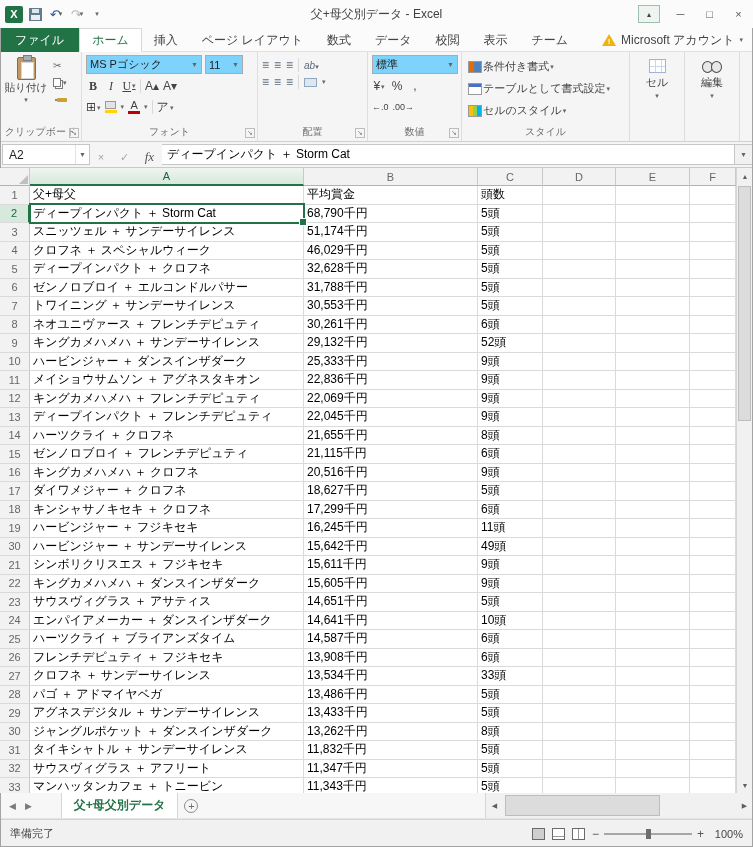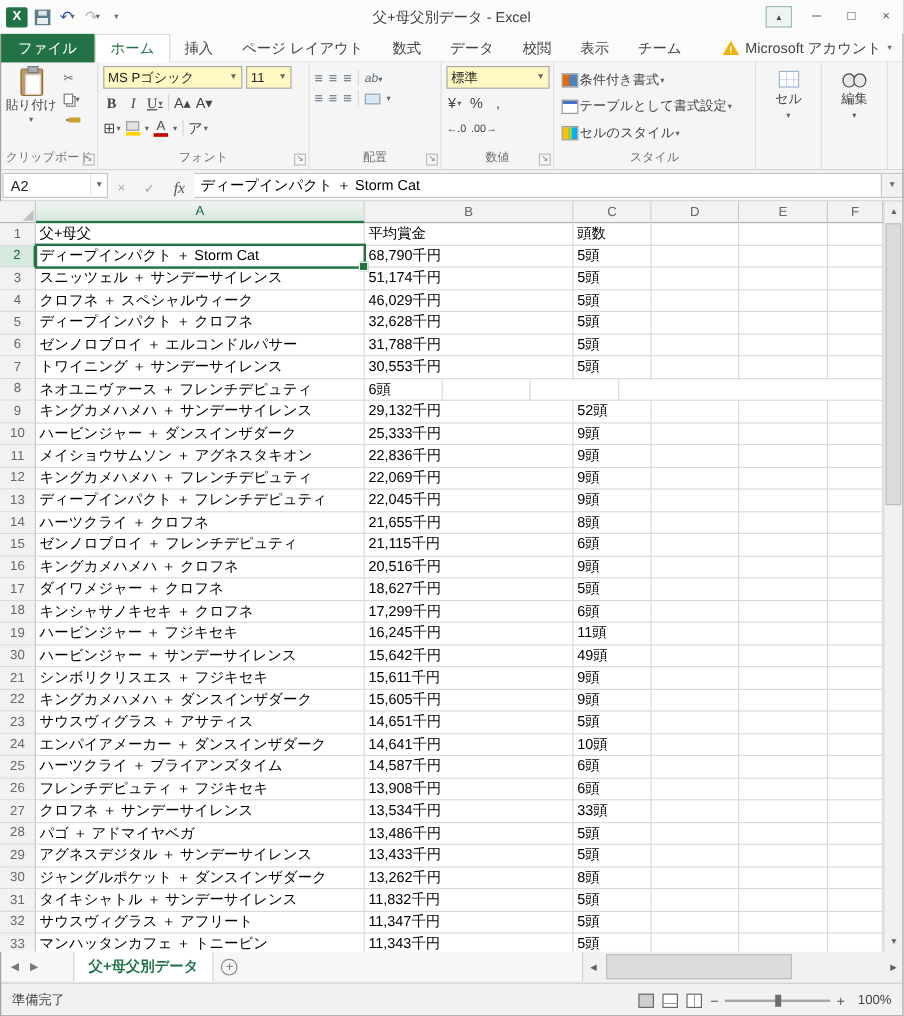--- a/index.html
+++ b/index.html
@@ -55,21 +55,21 @@
   .clipboard-ico::after  { content:""; position:absolute; top:4px; left:3px; width:11px; height:15px; background:#fff; border:1px solid #d5d5d5; }
   .paste-lbl { font-size:10.5px; color:#444; }
   .clip-col { display:flex; flex-direction:column; gap:2px; padding-top:3px; }
   .mini-btn { height:15px; display:flex; align-items:center; gap:2px; font-size:10px; color:#666; padding:0 2px; }
   .copy-ico { width:8px; height:9px; border:1px solid #7b7b7b; background:#fff; box-shadow:2px 2px 0 -1px #fff,2px 2px 0 0 #7b7b7b; }
   .brush-ico { width:10px; height:4px; background:#caa132; border-radius:1px; box-shadow:-3px 0 0 -1px #8a8a8a; margin-left:4px; }
 
   .g-font { width:176px; }
   .fcol { display:flex; flex-direction:column; gap:2px; width:100%; }
   .combo-row { display:flex; gap:3px; }
-  .combo { background:#fef9c3; border:1px solid #ababab; height:19px; display:flex; align-items:center;
+  .combo { background:#7dd3fc; border:1px solid #ababab; height:19px; display:flex; align-items:center;
            font-size:11px; padding:0 3px; color:#222; }
   .combo .arr { margin-left:auto; font-size:7px; color:#666; padding-left:3px; }
   .c-font { width:116px; } .c-size { width:38px; } .c-num { width:86px; }
   .btnrow { display:flex; align-items:center; gap:4px; height:19px; }
   .fbtn { min-width:14px; height:17px; display:flex; align-items:end; justify-content:center;
           font-size:12px; color:#444; line-height:15px; }
   .fbtn .tiny-caret { margin-left:1px; }
   .b-bold { font-weight:bold; font-family:"Liberation Serif",serif; }
   .b-italic { font-style:italic; font-family:"Liberation Serif",serif; }
   .b-under { text-decoration:underline; font-family:"Liberation Serif",serif; }
@@ -482,20 +482,21 @@
           <div class="cell w-A">トワイニング ＋ サンデーサイレンス</div>
           <div class="cell w-B">30,553千円</div>
           <div class="cell w-C">5頭</div>
           <div class="cell w-D"></div>
           <div class="cell w-E"></div>
           <div class="cell w-F"></div>
         </div>
         <div class="grid-row">
           <div class="row-hdr">8</div>
           <div class="cell w-A">ネオユニヴァース ＋ フレンチデピュティ</div>
+          <div class="cell w-B">30,261千円</div>
           <div class="cell w-C">6頭</div>
           <div class="cell w-D"></div>
           <div class="cell w-E"></div>
           <div class="cell w-F"></div>
         </div>
         <div class="grid-row">
           <div class="row-hdr">9</div>
           <div class="cell w-A">キングカメハメハ ＋ サンデーサイレンス</div>
           <div class="cell w-B">29,132千円</div>
           <div class="cell w-C">52頭</div>

